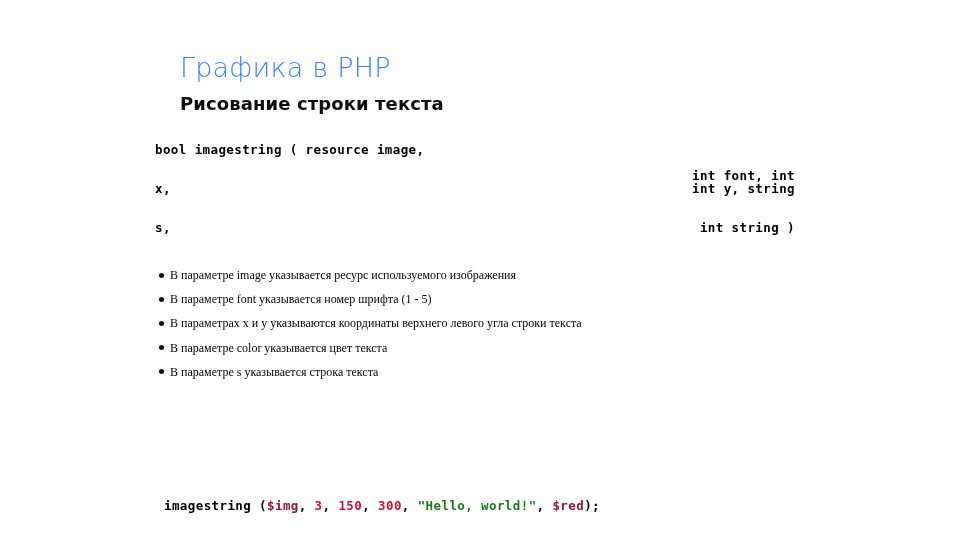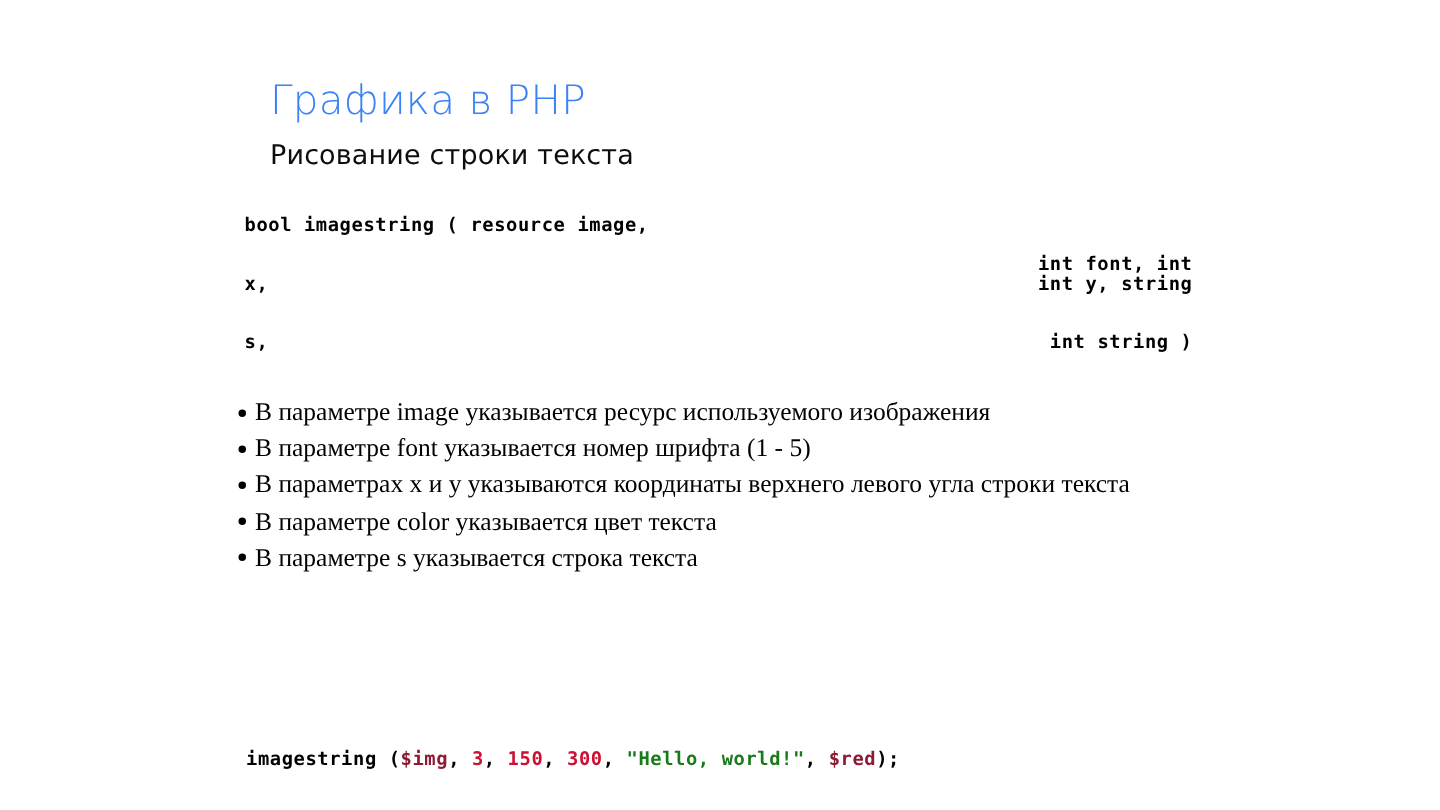--- a/index.html
+++ b/index.html
@@ -34,21 +34,21 @@
     line-height: 32px;
     letter-spacing: 0.2px;
     color: #3b82f6;
     white-space: nowrap;
   }
   .slide-subtitle {
     position: absolute;
     left: 180px;
     top: 93px;
     font-family: "DejaVu Sans", sans-serif;
-    font-weight: 400;
+    font-weight: 700;
     font-size: 18px;
     line-height: 22px;
     letter-spacing: 0.1px;
     color: #0d0d0d;
     white-space: nowrap;
   }
 
   
   .signature {
     position: absolute;
@@ -57,21 +57,20 @@
     width: 640px;
     font-family: "DejaVu Sans Mono", "Liberation Mono", monospace;
     font-weight: bold;
     font-size: 12.5px;
     letter-spacing: 0.4px;
     color: #000000;
   }
   .sig-row {
     position: relative;
     height: 39px;
-    margin-left: 8px;
   }
   .sig-left {
     position: absolute;
     left: 0;
     top: 0;
     white-space: pre;
   }
   .sig-right {
     position: absolute;
     right: 0;
@@ -83,21 +82,21 @@
     text-align: right;
   }
 
   
   .bullets {
     position: absolute;
     left: 152px;
     top: 263px;
     width: 640px;
     font-family: "Liberation Serif", "DejaVu Serif", serif;
-    font-size: 17px;
+    font-size: 12px;
     line-height: 24.2px;
     color: #000000;
   }
   .bullet-item {
     position: relative;
     padding-left: 23px;
     margin: 0;
     text-indent: 0;
   }
   .bullet-item .dot {

